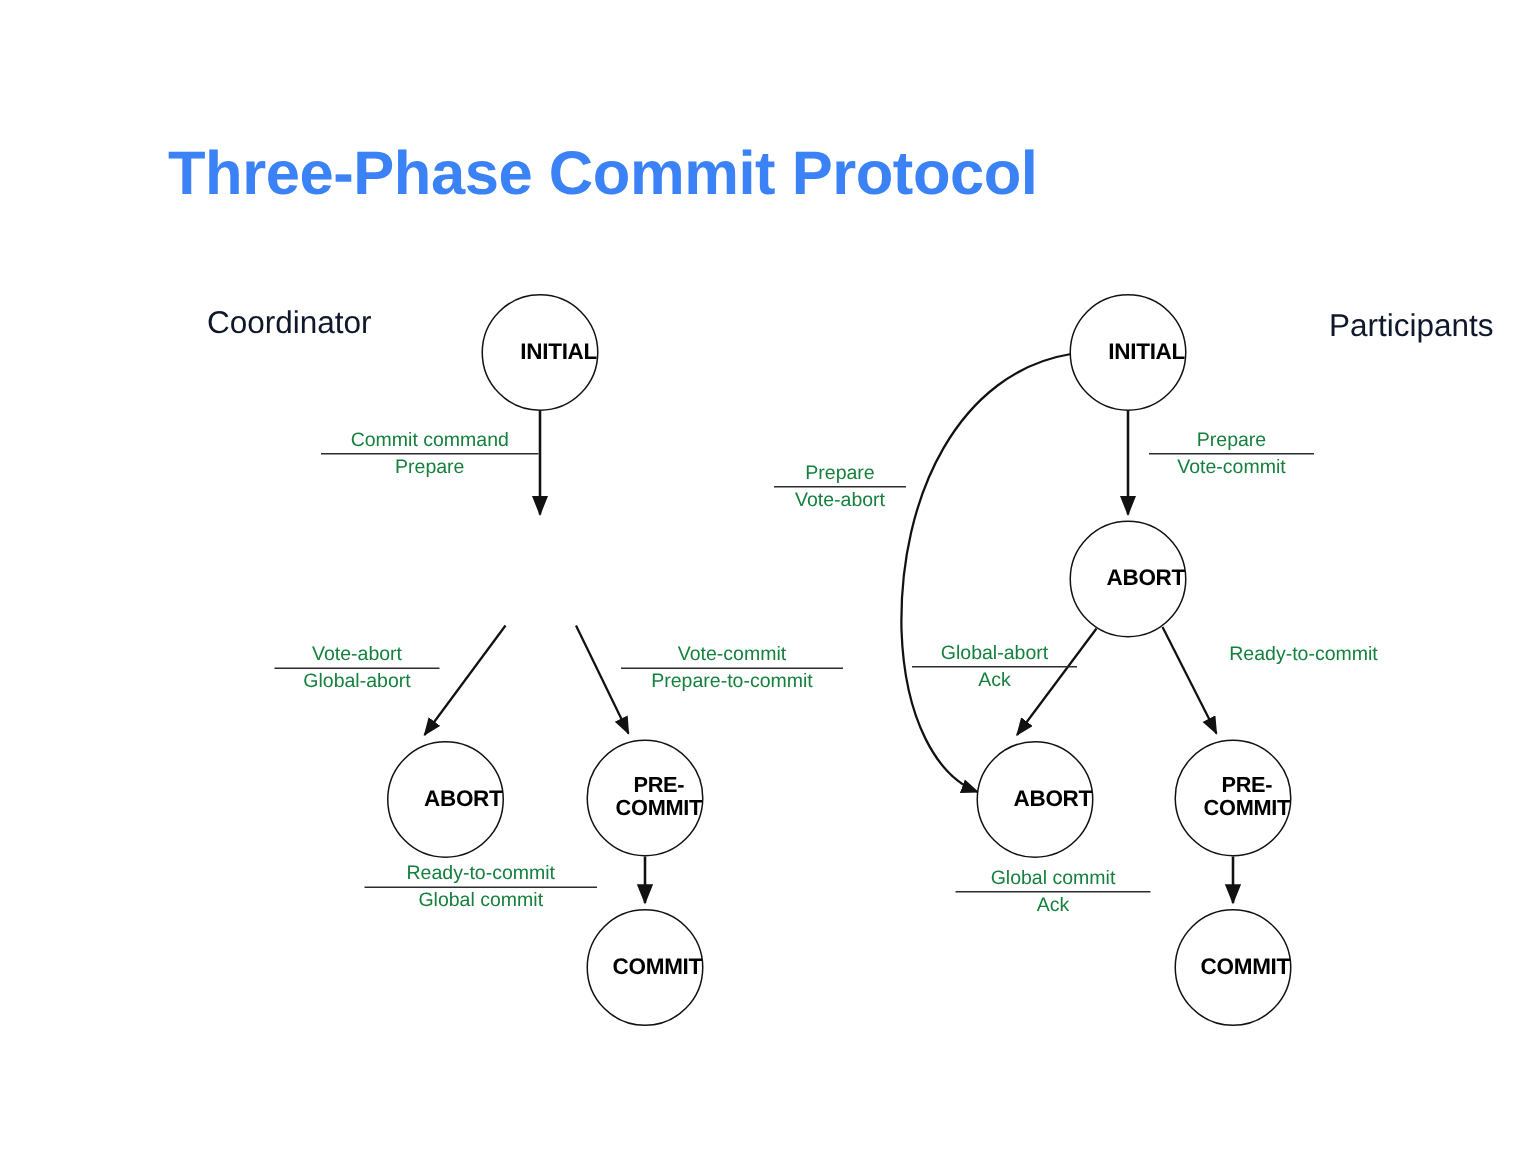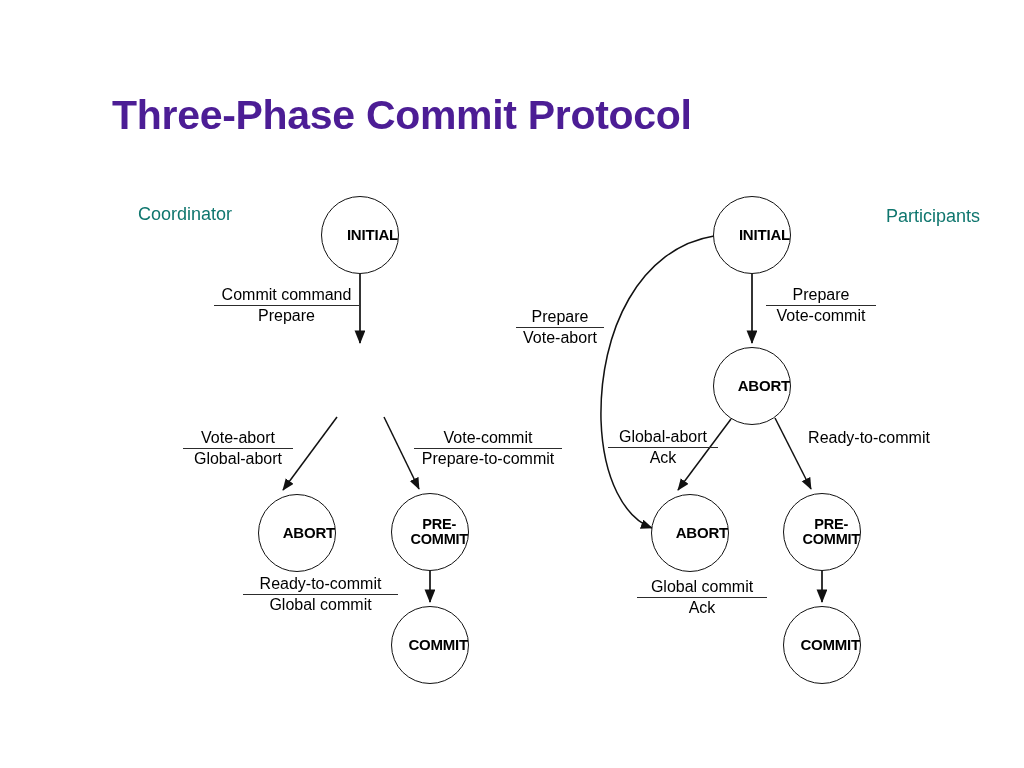--- a/index.html
+++ b/index.html
@@ -18,35 +18,35 @@
     position: absolute;
     inset: 0;
     background: #ffffff;
   }
   #slide-title {
     position: absolute;
     left: 112px;
     top: 92px;
     font-size: 41px;
     font-weight: bold;
-    color: #4c1d95;
+    color: #3b82f6;
     letter-spacing: -0.3px;
     white-space: nowrap;
   }
   #diagram {
     position: absolute;
     left: 0;
     top: 0;
     width: 1024px;
     height: 768px;
   }
   .side-heading {
     position: absolute;
-    font-size: 18px;
-    color: #0f766e;
+    font-size: 21px;
+    color: #0f172a;
     white-space: nowrap;
   }
   #heading-coordinator { left: 138px; top: 204px; }
   #heading-participants { left: 886px; top: 206px; }
 
   .node {
     position: absolute;
     width: 78px;
     height: 78px;
     border: 1.6px solid #111111;
@@ -64,22 +64,22 @@
     font-weight: bold;
     color: #000000;
     line-height: 1.05;
     letter-spacing: -0.2px;
   }
   .node-label.two-line { font-size: 14.5px; }
 
   .edge-label {
     position: absolute;
     text-align: center;
-    font-size: 16px;
-    color: #000000;
+    font-size: 13px;
+    color: #15803d;
     line-height: 1.12;
     white-space: nowrap;
     z-index: 4;
   }
   .edge-label .num {
     display: block;
     border-bottom: 1.4px solid #2c2c2c;
     padding: 0 3px 1px 3px;
   }
   .edge-label .den {

